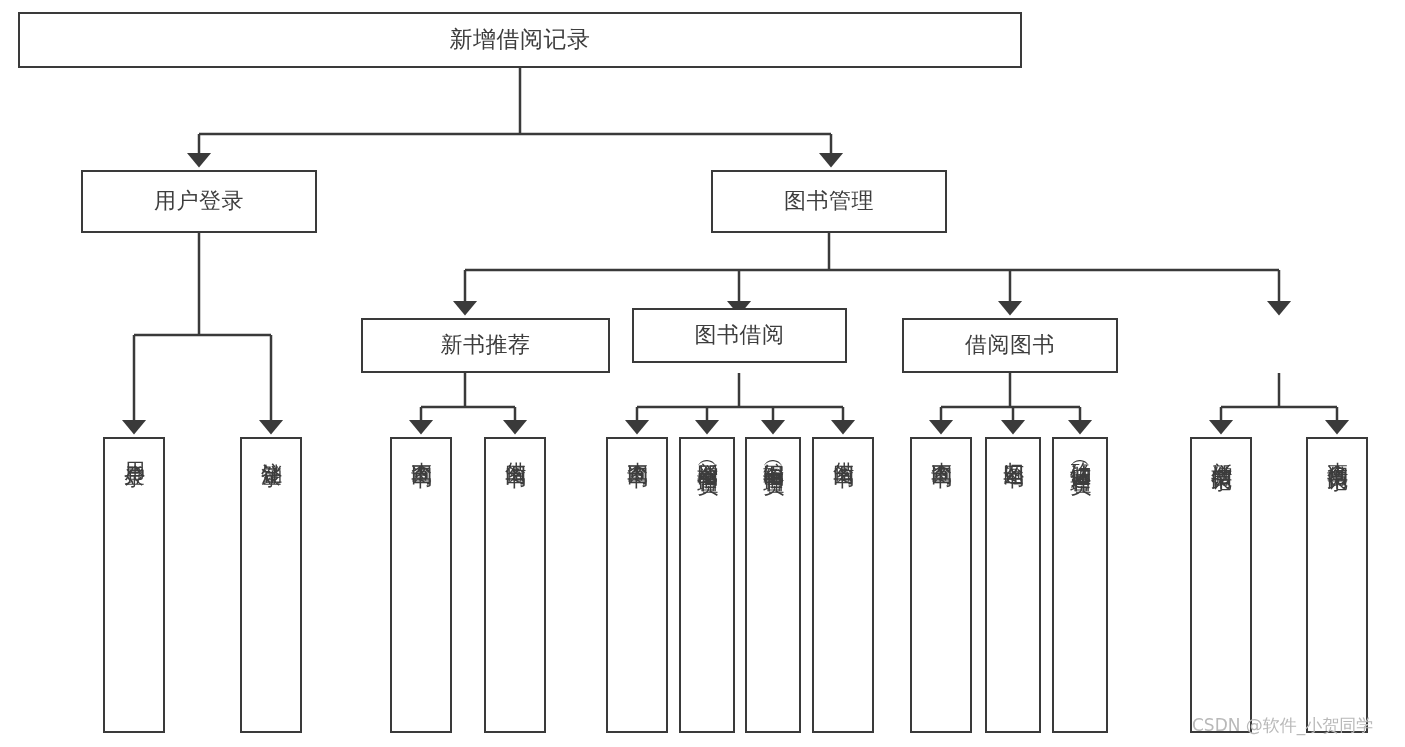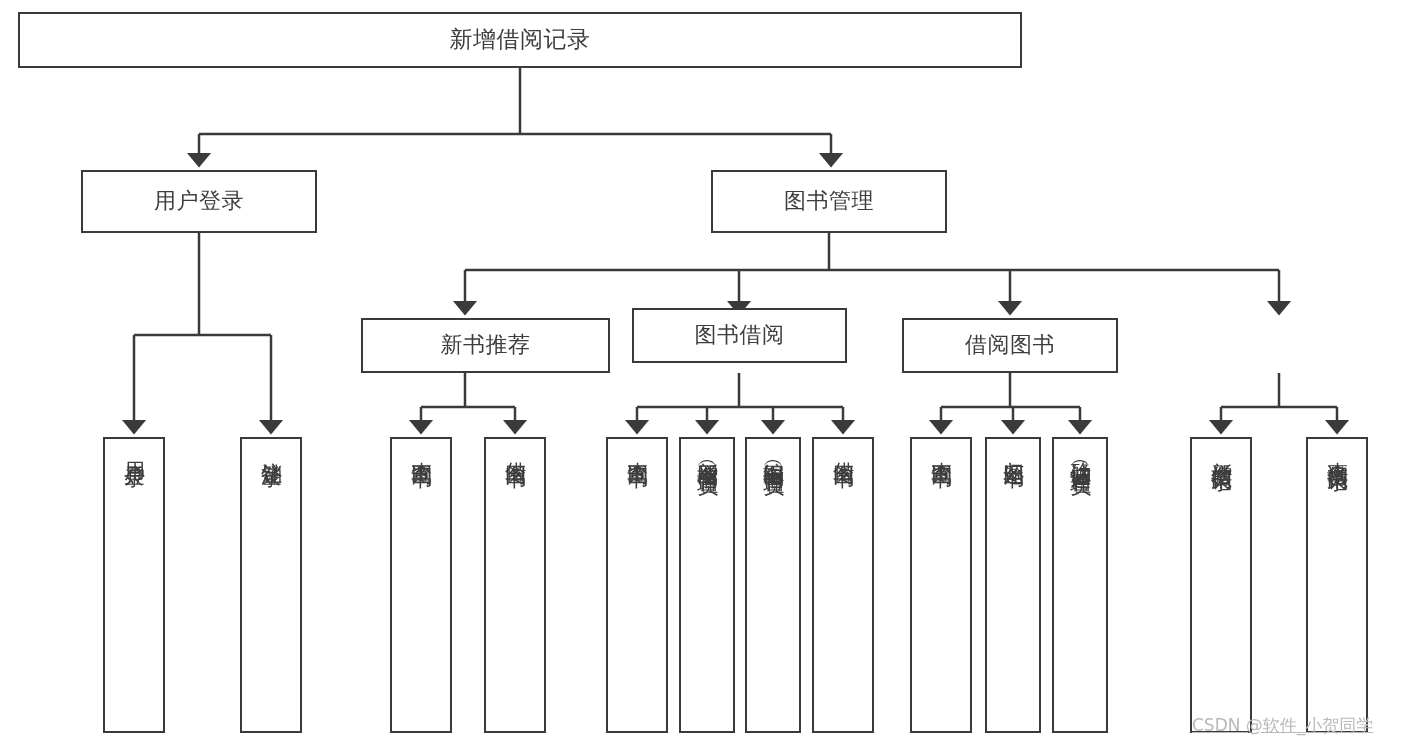--- a/index.html
+++ b/index.html
@@ -69,21 +69,20 @@
   }
   #watermark {
     position: absolute;
     left: 1192px;
     top: 714px;
     font-size: 17px;
     color: #b9b9b9;
     white-space: nowrap;
     z-index: 5;
     font-family: "DejaVu Sans", "Liberation Sans", sans-serif;
-    text-decoration: underline;
   }
 </style>
 </head>
 <body>
 
 <div id="diagram-root">
 
   <svg id="diagram-svg" viewBox="0 0 1405 747" xmlns="http://www.w3.org/2000/svg">
     <defs>
       <marker id="arrow" markerWidth="10" markerHeight="10" refX="3" refY="5" orient="auto" markerUnits="strokeWidth">

